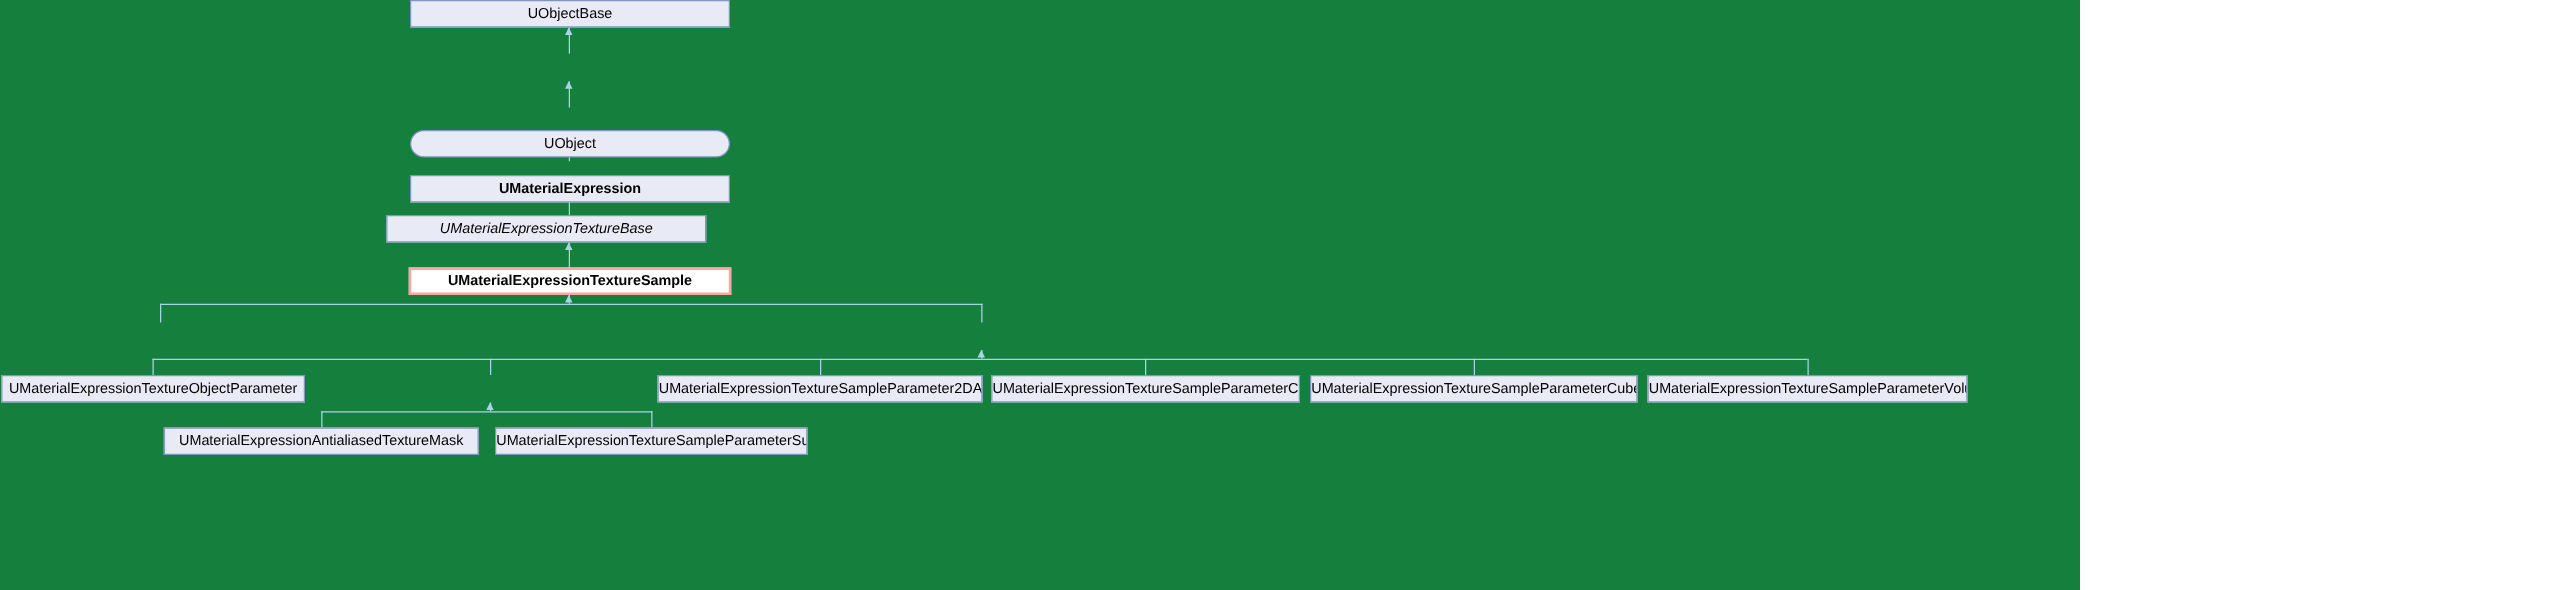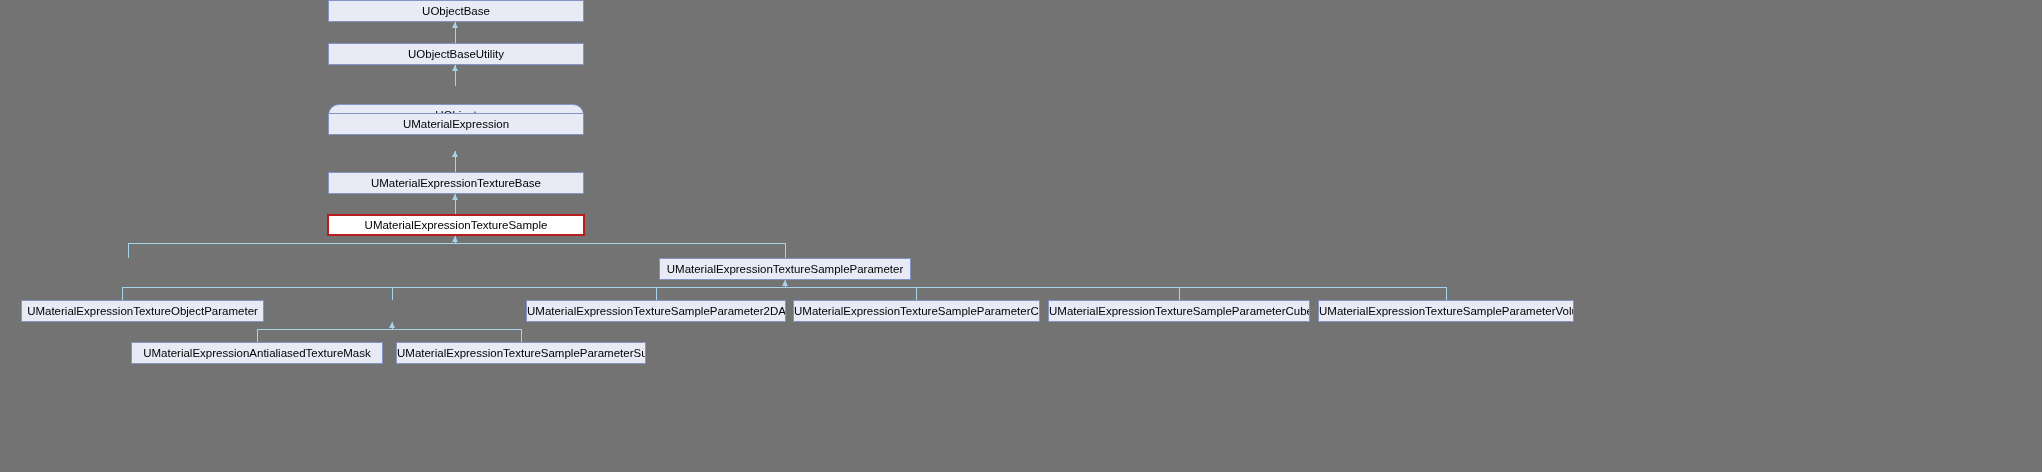--- a/index.html
+++ b/index.html
@@ -6,45 +6,45 @@
   html, body {
     margin: 0;
     padding: 0;
     background: #ffffff;
   }
   body {
     font-family: "Liberation Sans", "DejaVu Sans", sans-serif;
   }
   #diagram {
     position: relative;
-    width: 2042px;
+    width: 1664px;
     height: 472px;
-    background: #737373;
+    background: #15803d;
     overflow: hidden;
   }
   
   .node {
     position: absolute;
     box-sizing: border-box;
     height: 22px;
     line-height: 20px;
     background: #e8ebf6;
     border: 1px solid #8293c4;
     color: #000000;
     font-size: 11.5px;
     text-align: center;
     white-space: nowrap;
     overflow: hidden;
     z-index: 5;
   }
   .node.current {
     background: #ffffff;
-    border: 2px solid #b91c1c;
+    border: 2px solid #fca5a5;
     line-height: 18px;
-    font-weight: normal;
+    font-weight: bold;
   }
   
   .edge-v {
     position: absolute;
     width: 1px;
     background: #a7d3e8;
     z-index: 2;
   }
   .edge-h {
     position: absolute;
@@ -99,34 +99,32 @@
   <div class="edge-v" style="left:1446px; top:287px; height:13px;"></div>
 
   <div class="edge-v" style="left:392px; top:322px; height:7px;"></div>
   <div class="arrow-up" style="left:389px; top:322px;"></div>
   <div class="edge-h" style="left:257px; top:329px; width:265px;"></div>
   <div class="edge-v" style="left:257px; top:329px; height:13px;"></div>
   <div class="edge-v" style="left:521px; top:329px; height:13px;"></div>
 
   <div class="node" style="left:328px; top:0px; width:256px;">UObjectBase</div>
 
-  <div class="node" style="left:328px; top:43px; width:256px;">UObjectBaseUtility</div>
 
   <div class="node" style="left:328px; top:104px; width:256px;border-radius:11px;">UObject</div>
 
-  <div class="node" style="left:328px; top:113px; width:256px;">UMaterialExpression</div>
+  <div class="node" style="left:328px; top:140px; width:256px;font-weight:bold;">UMaterialExpression</div>
 
-  <div class="node" style="left:328px; top:172px; width:256px;">UMaterialExpressionTextureBase</div>
+  <div class="node" style="left:309px; top:172px; width:256px;font-style:italic;">UMaterialExpressionTextureBase</div>
 
   <div class="node current" style="left:327px; top:214px; width:258px;">UMaterialExpressionTextureSample</div>
 
 
-  <div class="node" style="left:659px; top:258px; width:252px;">UMaterialExpressionTextureSampleParameter</div>
 
-  <div class="node" style="left:1px; top:300px; width:243px;margin-left:20px;">UMaterialExpressionTextureObjectParameter</div>
+  <div class="node" style="left:1px; top:300px; width:243px;">UMaterialExpressionTextureObjectParameter</div>
 
 
   <div class="node" style="left:526px; top:300px; width:260px;">UMaterialExpressionTextureSampleParameter2DArray</div>
 
   <div class="node" style="left:793px; top:300px; width:247px;">UMaterialExpressionTextureSampleParameterCube</div>
 
   <div class="node" style="left:1048px; top:300px; width:262px;">UMaterialExpressionTextureSampleParameterCubeArray</div>
 
   <div class="node" style="left:1318px; top:300px; width:256px;">UMaterialExpressionTextureSampleParameterVolume</div>
 

